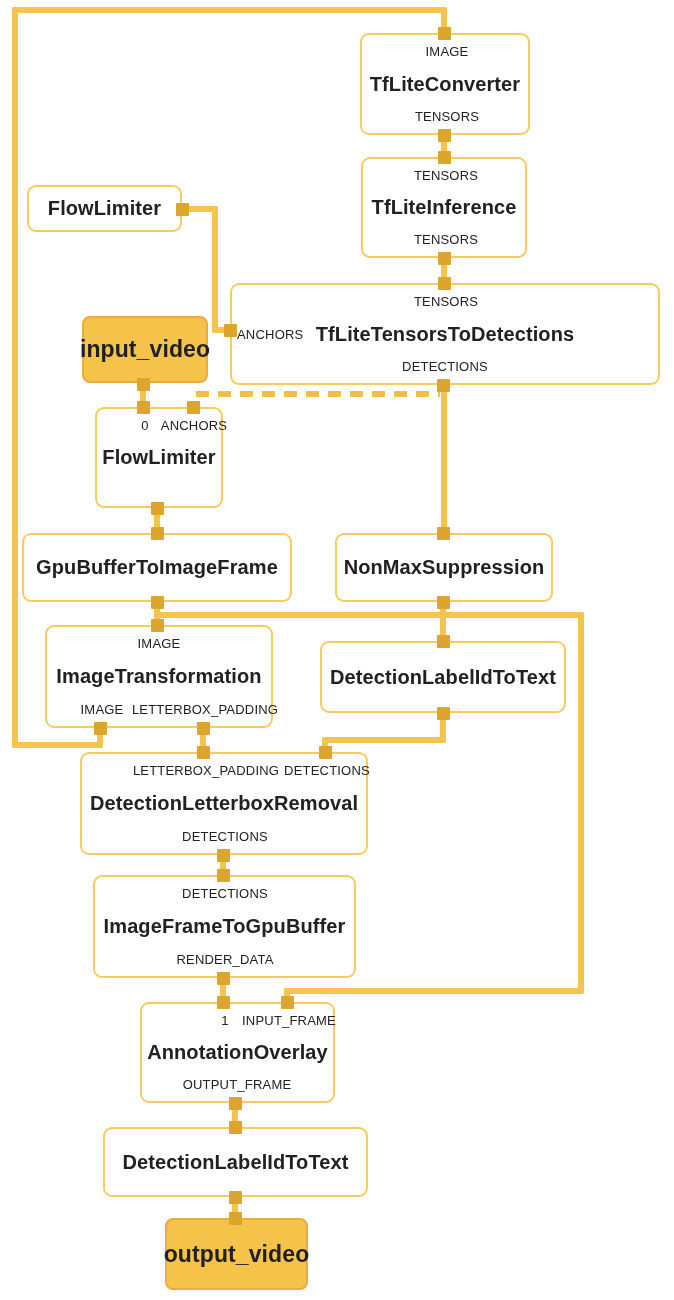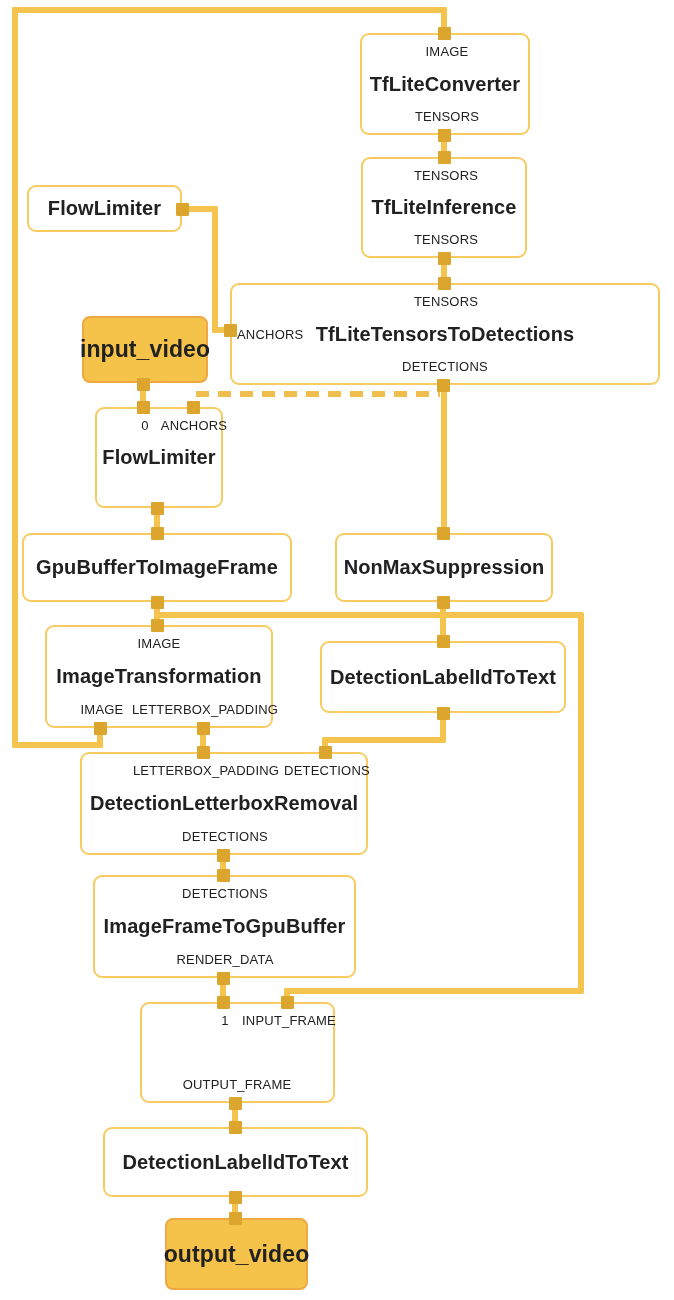--- a/index.html
+++ b/index.html
@@ -115,20 +115,21 @@
       <span class="plabel top" style="left: 124px;">LETTERBOX_PADDING</span>
       <span class="plabel top" style="left: 245px;">DETECTIONS</span>
       <span class="plabel bottom" style="left: 143px;">DETECTIONS</span>
     </div>
     <div class="node" style="left: 93px; top: 875px; width: 263px; height: 103px;">
       <span class="node-title">ImageFrameToGpuBuffer</span>
       <span class="plabel top" style="left: 130px;">DETECTIONS</span>
       <span class="plabel bottom" style="left: 130px;">RENDER_DATA</span>
     </div>
     <div class="node" style="left: 140px; top: 1002px; width: 195px; height: 101px;">
+      <span class="node-title">AnnotationOverlay</span>
       <span class="plabel top" style="left: 83px;">1</span>
       <span class="plabel top" style="left: 147px;">INPUT_FRAME</span>
       <span class="plabel bottom" style="left: 95px;">OUTPUT_FRAME</span>
     </div>
     <div class="node" style="left: 103px; top: 1127px; width: 265px; height: 70px;">
       <span class="node-title">DetectionLabelIdToText</span>
     </div>
     <div class="node io" style="left: 165px; top: 1218px; width: 143px; height: 72px;">
       <span class="node-title">output_video</span>
     </div>

